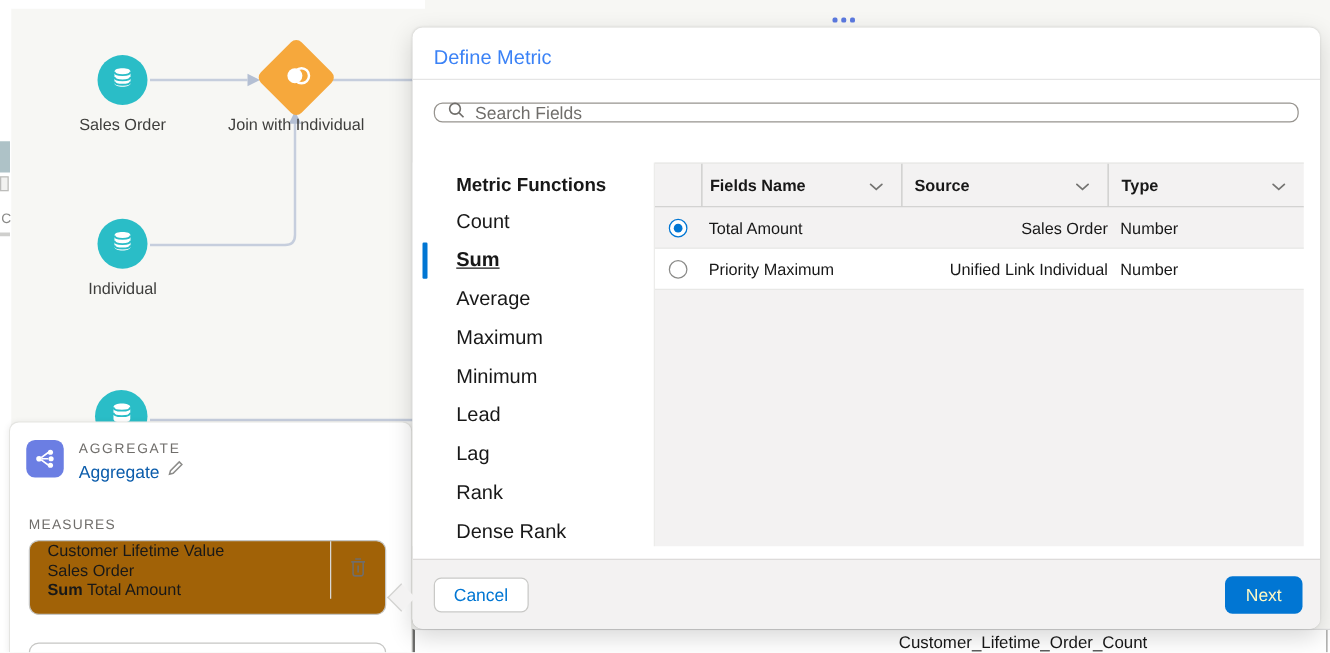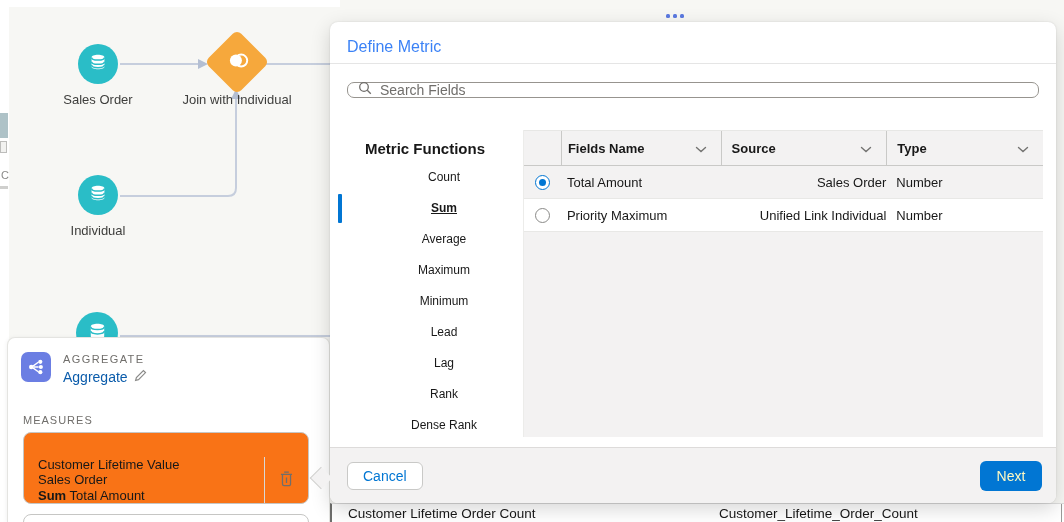--- a/index.html
+++ b/index.html
@@ -32,22 +32,22 @@
   
   .agg-panel { position:absolute; left:7px; top:337px; width:323px; height:185px; background:#ffffff;
     border:1px solid #e4e4e1; border-bottom:none; border-radius:8px 8px 0 0;
     box-shadow:0 1px 5px rgba(0,0,0,.07); z-index:5; overflow:hidden; }
   .agg-icon { position:absolute; left:13px; top:14px; width:30px; height:30px; border-radius:7px;
     background:#6b7ee3; display:flex; align-items:center; justify-content:center; }
   .agg-type { position:absolute; left:55px; top:15px; font-size:11px; letter-spacing:1.4px; color:#706e6b; }
   .agg-name-row { position:absolute; left:55px; top:30px; display:flex; align-items:center; gap:6px; }
   .agg-name { font-size:14px; color:#0b5cab; }
   .measures-label { position:absolute; left:15px; top:76px; font-size:11px; letter-spacing:1px; color:#706e6b; }
-  .measure-card { position:absolute; left:15px; top:94px; width:286px; height:72px; background:#f97316;
-    border:1px solid #c6c6c4; border-radius:8px; display:flex; align-items:flex-end; }
+  .measure-card { position:absolute; left:15px; top:94px; width:286px; height:60px; background:#a16207;
+    border:1px solid #c6c6c4; border-radius:8px; display:flex; align-items:flex-start; }
   .measure-text { flex:1; padding-left:14px; font-size:13px; line-height:15.5px; color:#181818; }
   .measure-right { width:44px; height:46px; border-left:1px solid #d8d8d6; display:flex; align-items:center; justify-content:center; }
   .measure-card-2 { position:absolute; left:15px; top:176px; width:286px; height:30px; background:#fff;
     border:1px solid #c6c6c4; border-radius:8px; }
   .bold { font-weight:bold; }
 
   
   .popover-arrow { position:absolute; left:313px; top:470px; width:16px; height:16px; background:#f3f2f2;
     border-left:1px solid #d2d2d0; border-bottom:1px solid #d2d2d0; transform:rotate(45deg); z-index:12; }
 
@@ -57,21 +57,21 @@
   .modal-title { position:absolute; left:17px; top:16px; font-size:16px; color:#3b82f6;text-align:right; }
   .modal-head-divider { position:absolute; left:0; top:41px; width:726px; height:1px; background:#e5e5e5; }
   .search-box { position:absolute; left:17px; top:60px; width:692px; height:16px; border:1px solid #97948f;
     border-radius:7px; background:#fff; display:flex; align-items:center; padding-left:10px; gap:8px; }
   .search-box input { border:none; outline:none; flex:1; font-size:14px; font-family:"Liberation Sans",sans-serif;
     color:#181818; background:transparent; height:24px; }
   .search-box input::placeholder { color:#706e6b; }
 
   .functions { position:absolute; left:0; top:108px; width:193px; height:307px; overflow:hidden; background:#fff; }
   .fn-heading { padding:10px 0 4px 35px; font-size:15px; font-weight:bold; color:#181818; height:32px; }
-  .fn-item { position:relative; height:31px; line-height:31px; padding-left:35px; font-size:12px; color:#181818; cursor:pointer;text-align:center; }
+  .fn-item { position:relative; height:31px; line-height:31px; padding-left:35px; font-size:16px; color:#181818; cursor:pointer; }
   .fn-item.selected { font-weight:bold; text-decoration:underline; }
   .sel-bar { position:absolute; left:8px; top:1px; bottom:1px; width:4px; background:#0176d3; border-radius:1px; }
 
   .modal-table { position:absolute; left:193px; top:108px; width:520px; height:307px; display:flex;
     flex-direction:column; border-left:1px solid #ececea; }
   .t-header { height:36px; background:#f3f2f2; border-top:1px solid #e7e7e5; border-bottom:1px solid #c9c9c7;
     display:flex; font-weight:bold; font-size:13px; }
   .t-row { height:33px; display:flex; font-size:13px; border-bottom:1px solid #e8e8e6; align-items:center; }
   .t-row.selected { background:#f3f2f2; }
   .t-empty { flex:1; background:#f3f2f2; }
@@ -301,18 +301,17 @@
       <div class="t-empty"></div>
     </div>
 
     <div class="modal-footer">
       <button class="btn-cancel">Cancel</button>
       <button class="btn-next">Next</button>
     </div>
   </div>
 
   <div class="below-band">
-    <span class="below-name">Customer Lifetime Order Count</span>
     <span class="below-api">Customer_Lifetime_Order_Count</span>
     <span class="below-divider"></span>
   </div>
 
 </div>
 
 </body></html>

